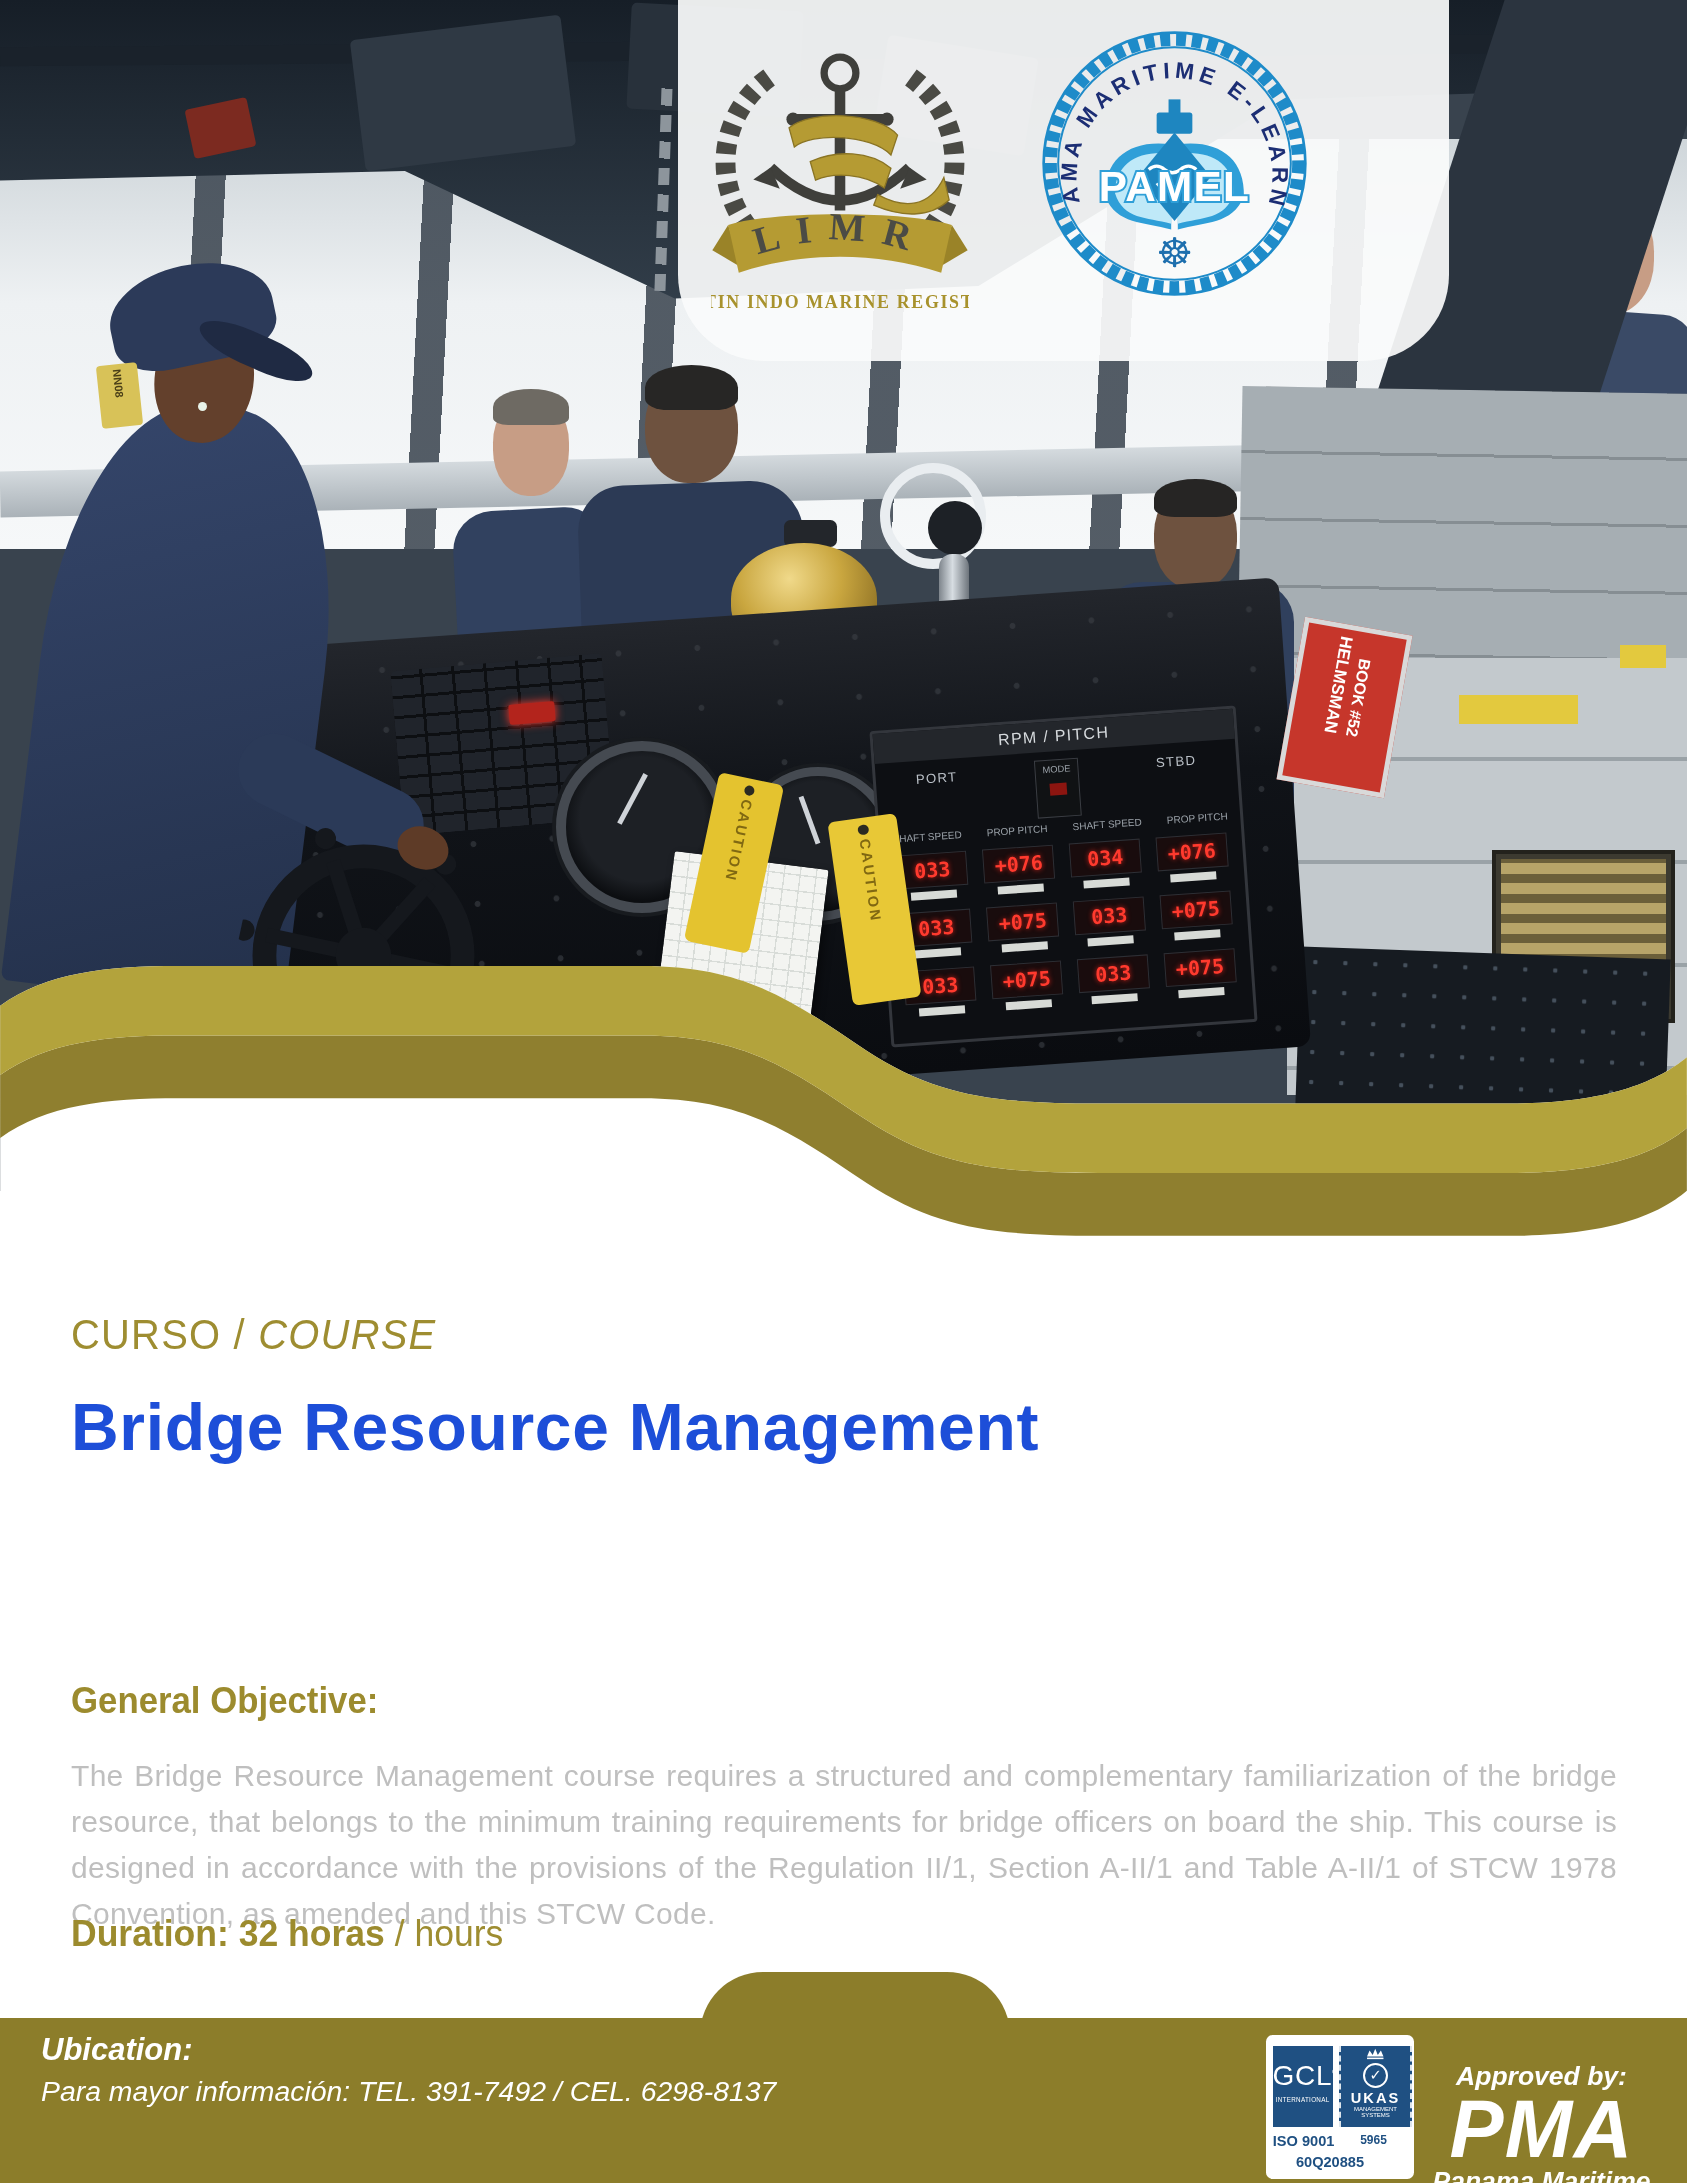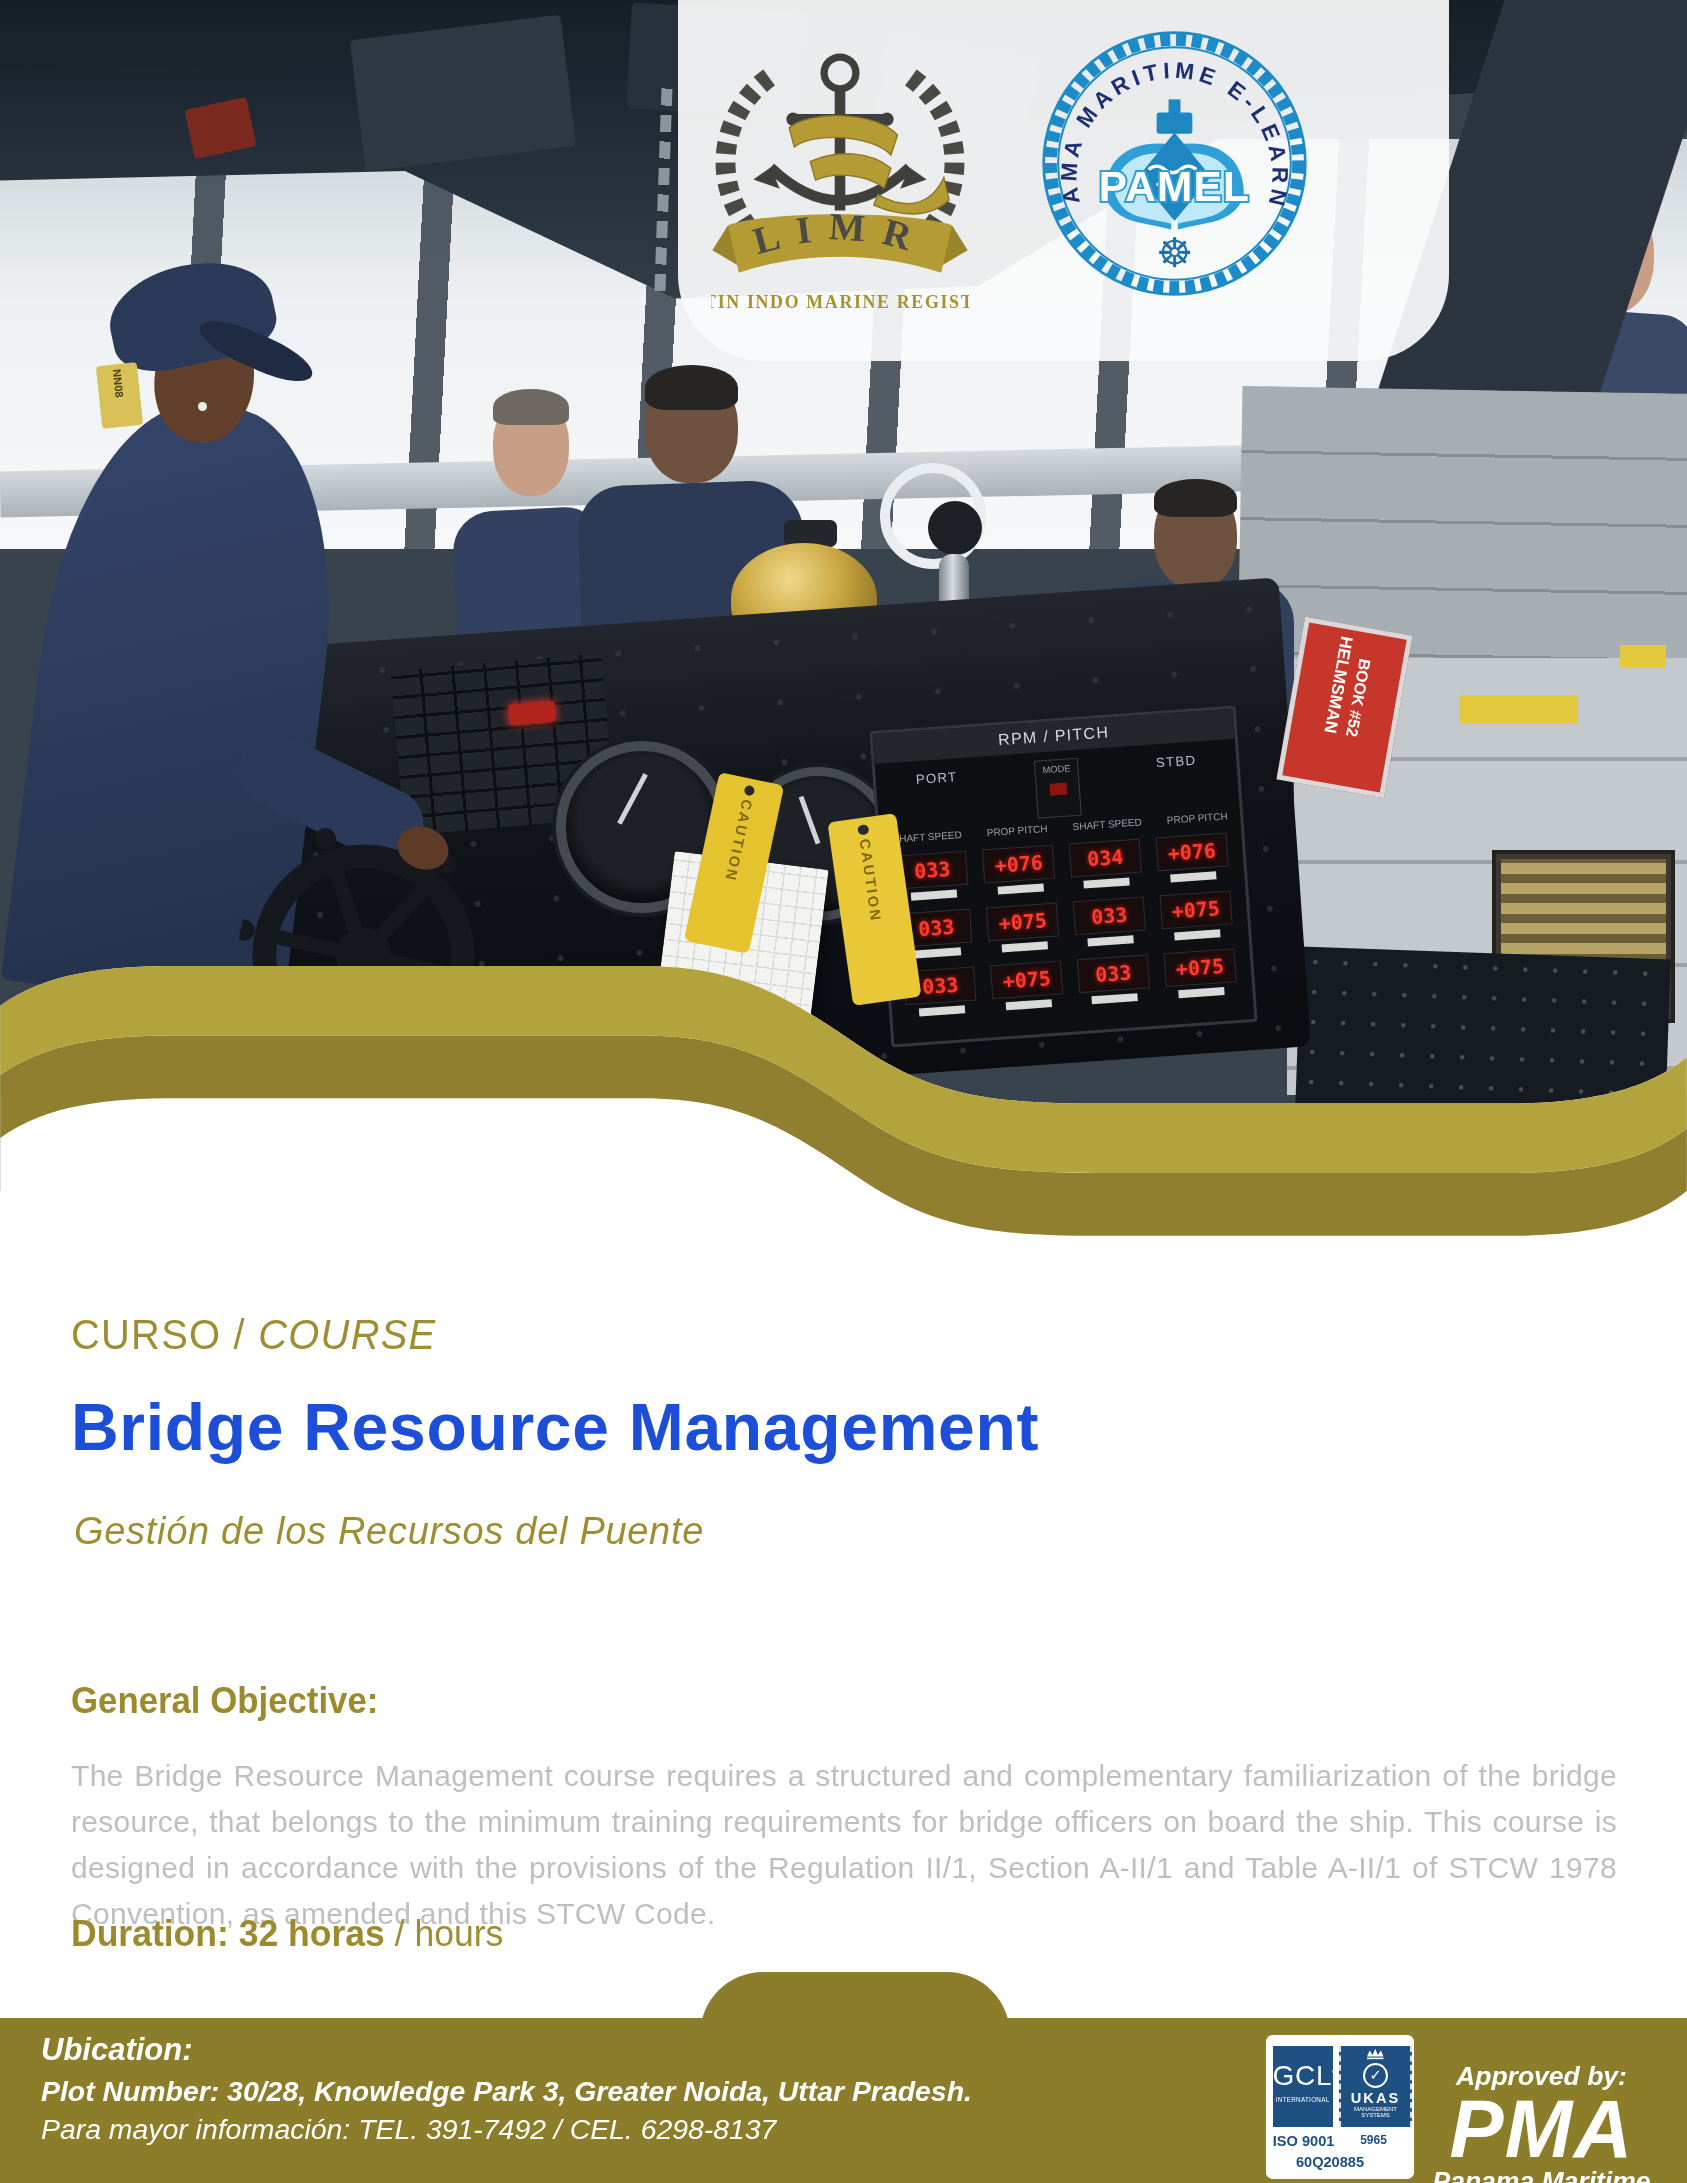--- a/index.html
+++ b/index.html
@@ -304,36 +304,34 @@
     <text x="205" y="262" text-anchor="middle" font-family="Liberation Sans,sans-serif" font-size="64" font-weight="bold" fill="#ffffff" letter-spacing="2" style="paint-order:stroke" stroke="#2f9fd8" stroke-width="6">PAMEL</text>
     <text x="205" y="362" text-anchor="middle" font-family="DejaVu Sans,sans-serif" font-size="62" fill="#1e6fae">☸</text>
   </svg>
 
   <div class="abs kicker" style="left:71px;top:1311px;">
     <span>CURSO</span>
     <span>/</span>
     <span class="it">COURSE</span>
   </div>
   <div class="abs title" style="left:71px;top:1389px;">Bridge Resource Management</div>
-  <div class="abs subtitle" style="left:74px;top:1510px;">Gestión de los Recursos del Puente</div>
   <div class="abs objhead" style="left:71px;top:1680px;">General Objective:</div>
   <div class="abs para" style="left:71px;top:1753px;">The Bridge Resource Management course requires a structured and complementary familiarization of the bridge resource, that belongs to the minimum training requirements for bridge officers on board the ship. This course is designed in accordance with the provisions of the Regulation II/1, Section A-II/1 and Table A-II/1 of STCW 1978 Convention, as amended and this STCW Code.</div>
   <div class="abs duration" style="left:71px;top:1913px;">
     <b>Duration:</b>
     <b>32 horas</b>
     <span>/</span>
     <span>hours</span>
   </div>
 
   <div class="foottab"></div>
   <div class="footbar"></div>
 
   <div class="fo-left">
     <div class="l1">Ubication:</div>
-    <div class="l2">Plot Number: 30/28, Knowledge Park 3, Greater Noida, Uttar Pradesh.</div>
     <div class="l3">Para mayor información: TEL. 391-7492  / CEL. 6298-8137</div>
   </div>
 
   <div class="badge">
     <div class="bluebox" style="left:6.6px;width:60px;">
       <div style="font-size:28px;font-weight:normal;margin-top:14.6px;letter-spacing:0.7px;">
         <span>GCL</span><sup style="font-size:9.3px;">®</sup>
       </div>
       <div style="font-size:6.3px;letter-spacing:0.3px;margin-top:4px;">INTERNATIONAL</div>
     </div>

